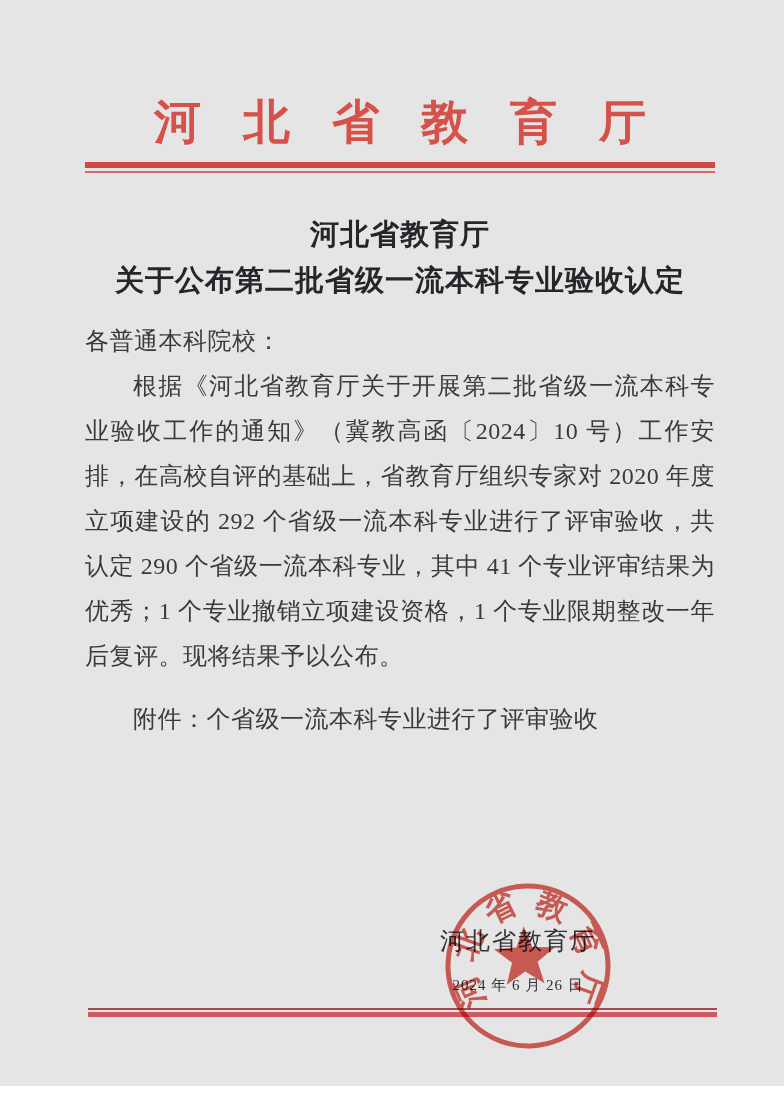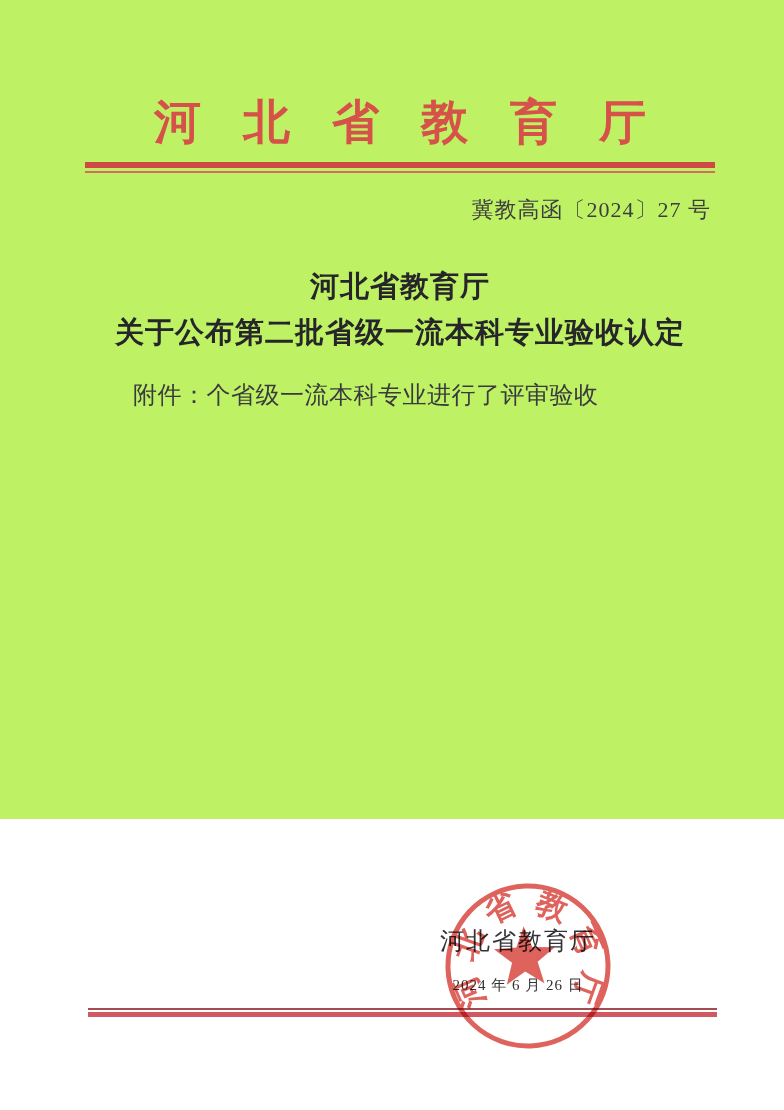--- a/index.html
+++ b/index.html
@@ -6,22 +6,22 @@
   html, body { background: #ffffff; }
   body {
     font-family: "Liberation Serif", "DejaVu Serif", serif;
     width: 784px; height: 1110px;
     position: relative;
     overflow: hidden;
   }
   .page {
     position: absolute;
     left: 0; top: 0;
-    width: 784px; height: 819px;
-    background: #bef264;
+    width: 784px; height: 1086px;
+    background: #e5e5e5;
     padding: 92px 69px 0 85px;
   }
   
   .letterhead {
     color: #d5514a;
     font-size: 47px;
     font-weight: bold;
     text-align: center;
     letter-spacing: 42px;
     text-indent: 42px;
@@ -118,28 +118,29 @@
 </style>
 </head>
 <body>
 
 <div class="page">
 
   <div class="letterhead">河北省教育厅</div>
 
   <div class="header-rule"></div>
 
-  <div class="doc-number">冀教高函〔2024〕27 号</div>
 
   <div class="notice-title">
     <div>河北省教育厅</div>
     <div>关于公布第二批省级一流本科专业验收认定</div>
   </div>
 
   <div class="body-text">
+    <div class="salutation">各普通本科院校：</div>
+    <div class="para">根据《河北省教育厅关于开展第二批省级一流本科专业验收工作的通知》（冀教高函〔2024〕10 号）工作安排，在高校自评的基础上，省教育厅组织专家对 2020 年度立项建设的 292 个省级一流本科专业进行了评审验收，共认定 290 个省级一流本科专业，其中 41 个专业评审结果为优秀；1 个专业撤销立项建设资格，1 个专业限期整改一年后复评。现将结果予以公布。</div>
   </div>
 
   <div class="attachment">附件：个省级一流本科专业进行了评审验收</div>
 
   <div class="sign-block">
     <div class="sign-name">河北省教育厅</div>
     <div class="sign-date">2024 年 6 月 26 日</div>
   </div>
 
   <div class="bottom-rule"></div>

